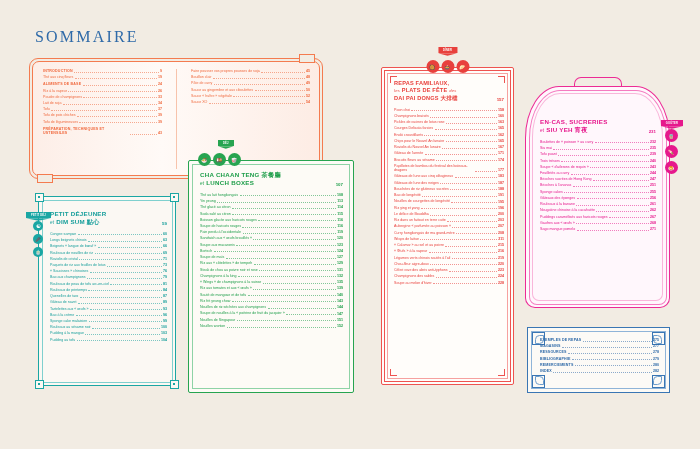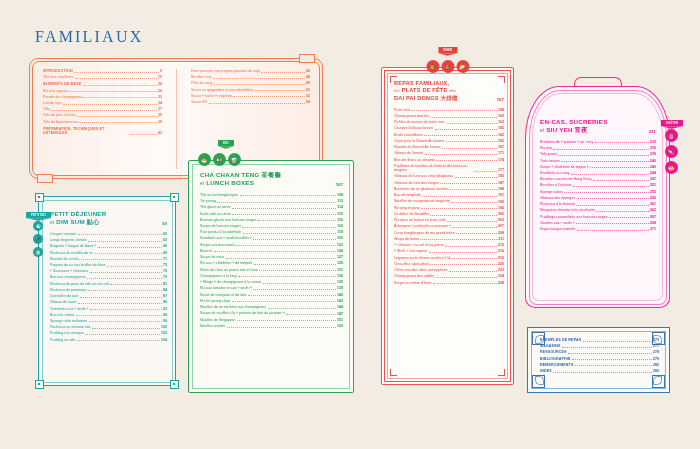--- a/index.html
+++ b/index.html
@@ -198,21 +198,21 @@
     border:0.7px solid #6d9ccb;border-radius:50% 0 50% 0;
   }
 
   .sub-sec-title{font-weight:bold;font-size:5.6px;letter-spacing:.2px;line-height:1.3;}
 </style>
 </head>
 <body>
 
 <div class="page">
 
-  <div id="page-title">FAMILIAUX</div>
+  <div id="page-title">SOMMAIRE</div>
 
   <div id="box-intro">
     <div class="frame-outer"></div>
     <div class="frame-inner"></div>
     <div class="notch" style="left:8px;bottom:-4px;"></div>
     <div class="notch" style="right:8px;top:-4px;"></div>
     <div class="cols">
       <ul class="toc col" id="intro-left">
           <li class="row head">
             <span class="lbl">INTRODUCTION</span>

